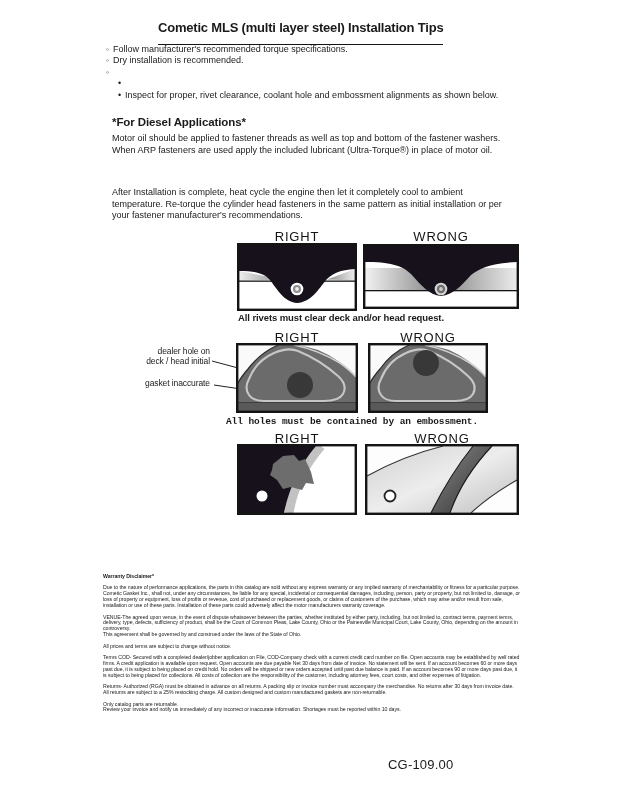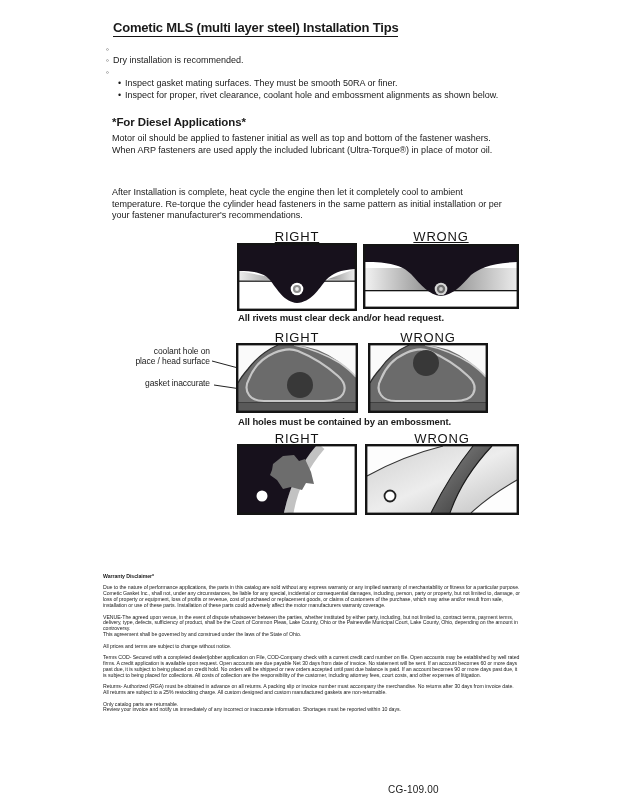--- a/index.html
+++ b/index.html
@@ -1,68 +1,68 @@
 <!DOCTYPE html>
 <html><head>
 <meta charset="utf-8">
 <title>Cometic Catalog Page</title>
 <style>
   html,body{margin:0;padding:0;background:#ffffff;}
   .page{position:relative;width:618px;height:800px;background:#fff;overflow:hidden;
         font-family:"Liberation Sans", sans-serif;color:#1a1a1a;}
   .abs{position:absolute;}
   .title{font-size:13px;font-weight:bold;letter-spacing:-0.2px;
-         border-bottom:1.6px solid #141414;padding-bottom:1px;white-space:nowrap;}
+         border-bottom:1.6px solid #141414;padding-bottom:9px;white-space:nowrap;margin-left:45px;}
   .bullets{font-size:9px;line-height:11.4px;}
   .brow{display:flex;}
   .bm{width:7px;flex:0 0 7px;font-size:8px;line-height:11.4px;text-align:left;}
   .bsub{margin-left:12px;}
   .bsub .bm{width:7px;flex:0 0 7px;font-size:9px;}
   .h2{font-size:11.5px;font-weight:bold;letter-spacing:-0.1px;}
   .para{font-size:9px;line-height:11.6px;width:392px;}
-  .dlabel{font-size:13px;font-weight:500;letter-spacing:0.8px;text-align:center;color:#141414;text-decoration:underline;}
+  .dlabel{font-size:13px;font-weight:500;letter-spacing:0.8px;text-align:center;color:#141414;}
   .dcap{font-size:9.5px;font-weight:600;letter-spacing:-0.1px;line-height:10.5px;}
   .sidelabel{font-size:8.5px;text-align:right;width:102px;letter-spacing:-0.1px;}
   .panel{position:absolute;}
   .panel svg{display:block;width:100%;height:100%;}
   .legal{width:417px;font-size:5.2px;line-height:5.9px;letter-spacing:-0.05px;color:#222;}
   .legal p{margin:0 0 5.5px 0;}
   .legal .b{font-weight:bold;}
-  .pageno{font-size:10px;letter-spacing:0.2px;color:#1a1a1a;margin-top:27px;}
+  .pageno{font-size:13px;letter-spacing:0.2px;color:#1a1a1a;}
 </style>
 </head>
 <body>
 
 <div class="page">
 
   <div class="abs title" style="left:113px;top:20px;">Cometic MLS (multi layer steel) Installation Tips</div>
 
   <div class="abs bullets" style="left:106px;top:44px;width:420px;">
     <div class="brow">
       <span class="bm">◦</span>
+      <span>Follow manufacturer's recommended torque specifications.</span>
     </div>
     <div class="brow">
       <span class="bm">◦</span>
       <span>Dry installation is recommended.</span>
     </div>
     <div class="brow">
       <span class="bm">◦</span>
     </div>
     <div class="brow bsub">
       <span class="bm">•</span>
-      <span>Inspect gasket mating surfaces.  They must be smooth 50RA or finer.</span>
     </div>
     <div class="brow bsub">
       <span class="bm">•</span>
       <span>Inspect for proper, rivet clearance, coolant hole and embossment alignments as shown below.</span>
     </div>
   </div>
 
   <div class="abs h2" style="left:112px;top:116px;">*For Diesel Applications*</div>
-  <div class="abs para" style="left:112px;top:133px;">Motor oil should be applied to fastener initial as well as top and bottom of the fastener washers. When ARP fasteners are used apply the included lubricant (Ultra-Torque®) in place of motor oil.</div>
+  <div class="abs para" style="left:112px;top:133px;">Motor oil should be applied to fastener threads as well as top and bottom of the fastener washers. When ARP fasteners are used apply the included lubricant (Ultra-Torque®) in place of motor oil.</div>
   <div class="abs para" style="left:112px;top:167px;margin-top:20px;">After Installation is complete, heat cycle the engine then let it completely cool to ambient temperature. Re-torque the cylinder head fasteners in the same pattern as initial installation or per your fastener manufacturer's recommendations.</div>
 
   <div class="abs dlabel" style="left:237px;top:229px;width:120px;">RIGHT</div>
   <div class="abs dlabel" style="left:363px;top:229px;width:156px;">WRONG</div>
 
   <div class="panel" style="left:237px;top:243px;width:120px;height:68px;">
     <svg viewBox="0 0 120 68">
       <defs>
         <linearGradient id="gA" x1="0" y1="0" x2="1" y2="0">
           <stop offset="0" stop-color="#ededed"></stop>
@@ -105,22 +105,22 @@
       <rect x="1.2" y="1.2" width="153.6" height="62.6" fill="none" stroke="#141414" stroke-width="2.4"></rect>
     </svg>
   </div>
 
   <div class="abs dcap" style="left:238px;top:313px;">All rivets must clear deck and/or head request.</div>
 
   <div class="abs dlabel" style="left:236px;top:330px;width:122px;">RIGHT</div>
   <div class="abs dlabel" style="left:368px;top:330px;width:120px;">WRONG</div>
 
   <div class="abs sidelabel" style="left:108px;top:346px;">
-    <div>coolant hole on</div>
-    <div>place / head surface</div>
+    <div>dealer hole on</div>
+    <div>deck / head initial</div>
   </div>
   <div class="abs sidelabel" style="left:108px;top:378px;">gasket inaccurate</div>
 
   <svg class="abs" style="left:110px;top:330px;" width="410" height="105">
     <line x1="102" y1="31" x2="184" y2="53" stroke="#222" stroke-width="1"></line>
     <line x1="104" y1="55" x2="151" y2="62" stroke="#222" stroke-width="1"></line>
   </svg>
 
   <div class="panel" style="left:236px;top:343px;width:122px;height:70px;">
     <svg viewBox="0 0 122 70">
@@ -145,21 +145,21 @@
       <path d="M2,2 L41,2 Q23,10 12,26 Q5,34 2,40 Z" fill="#fafafa"></path>
       <path d="M41,2 Q23,10 12,26 Q5,34 2,40" fill="none" stroke="#2e2e2e" stroke-width="1.3"></path>
       <path d="M57,2 L118,2 L118,34 Q102,16 81,7 Q69,3 57,2 Z" fill="#fafafa"></path>
       <path d="M57,2 Q81,7 102,20 Q112,27 118,34" fill="none" stroke="#d0d0d0" stroke-width="1.6"></path>
       <path d="M13,52 Q8,45 13,36 Q20,18 38,10 Q51,4 61,8 Q83,17 100,33 Q110,42 105,51 Q101,58 87,58 L28,58 Q17,58 13,52 Z" fill="none" stroke="#c6c6c6" stroke-width="2.1"></path>
       <circle cx="58" cy="20" r="13" fill="#383838"></circle>
       <rect x="1.2" y="1.2" width="117.6" height="67.6" fill="none" stroke="#141414" stroke-width="2.4"></rect>
     </svg>
   </div>
 
-  <div class="abs dcap" style="left:238px;top:417px;">All holes must be contained by an embossment.</div>
+  <div class="abs dcap" style="left:226px;top:417px;font-family:Liberation Mono, monospace;">All holes must be contained by an embossment.</div>
 
   <div class="abs dlabel" style="left:237px;top:431px;width:120px;">RIGHT</div>
   <div class="abs dlabel" style="left:365px;top:431px;width:154px;">WRONG</div>
 
   <div class="panel" style="left:237px;top:444px;width:120px;height:71px;">
     <svg viewBox="0 0 120 71">
       <rect width="120" height="71" fill="#ffffff"></rect>
       <path d="M84,2 Q58,32 52,69" fill="none" stroke="#c2c2c2" stroke-width="9"></path>
       <path d="M2,2 H79 Q55,30 47,69 L2,69 Z" fill="#17111c"></path>
       <polygon points="36,20 46,12 57,11 62,17 68,15 74,28 77,40 69,39 65,46 54,43 46,45 40,36 33,31 35,26" fill="#6d6d6d"></polygon>

